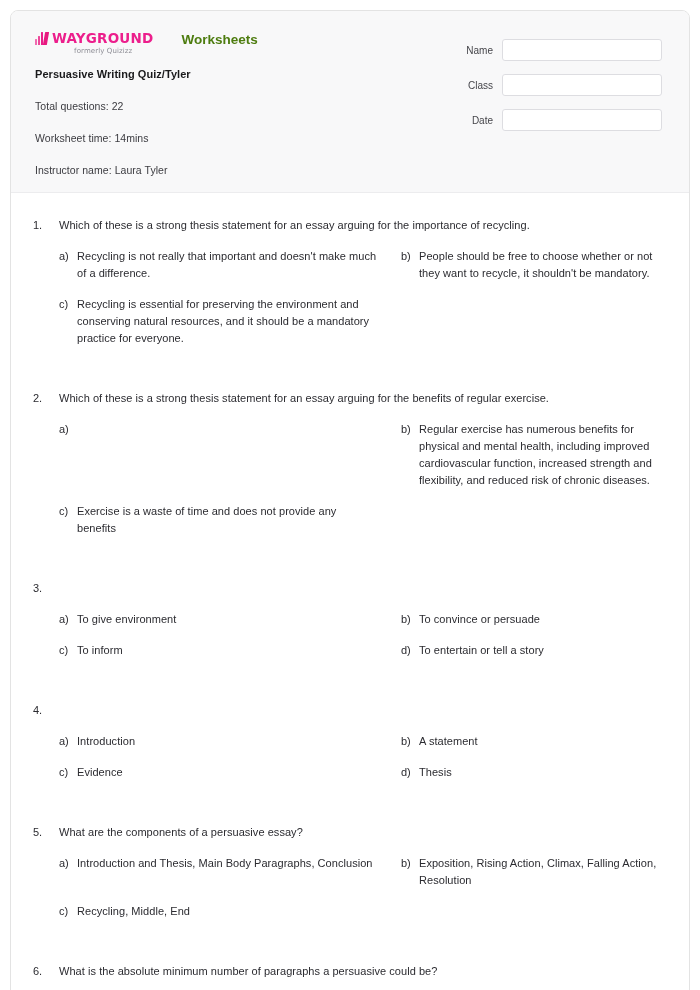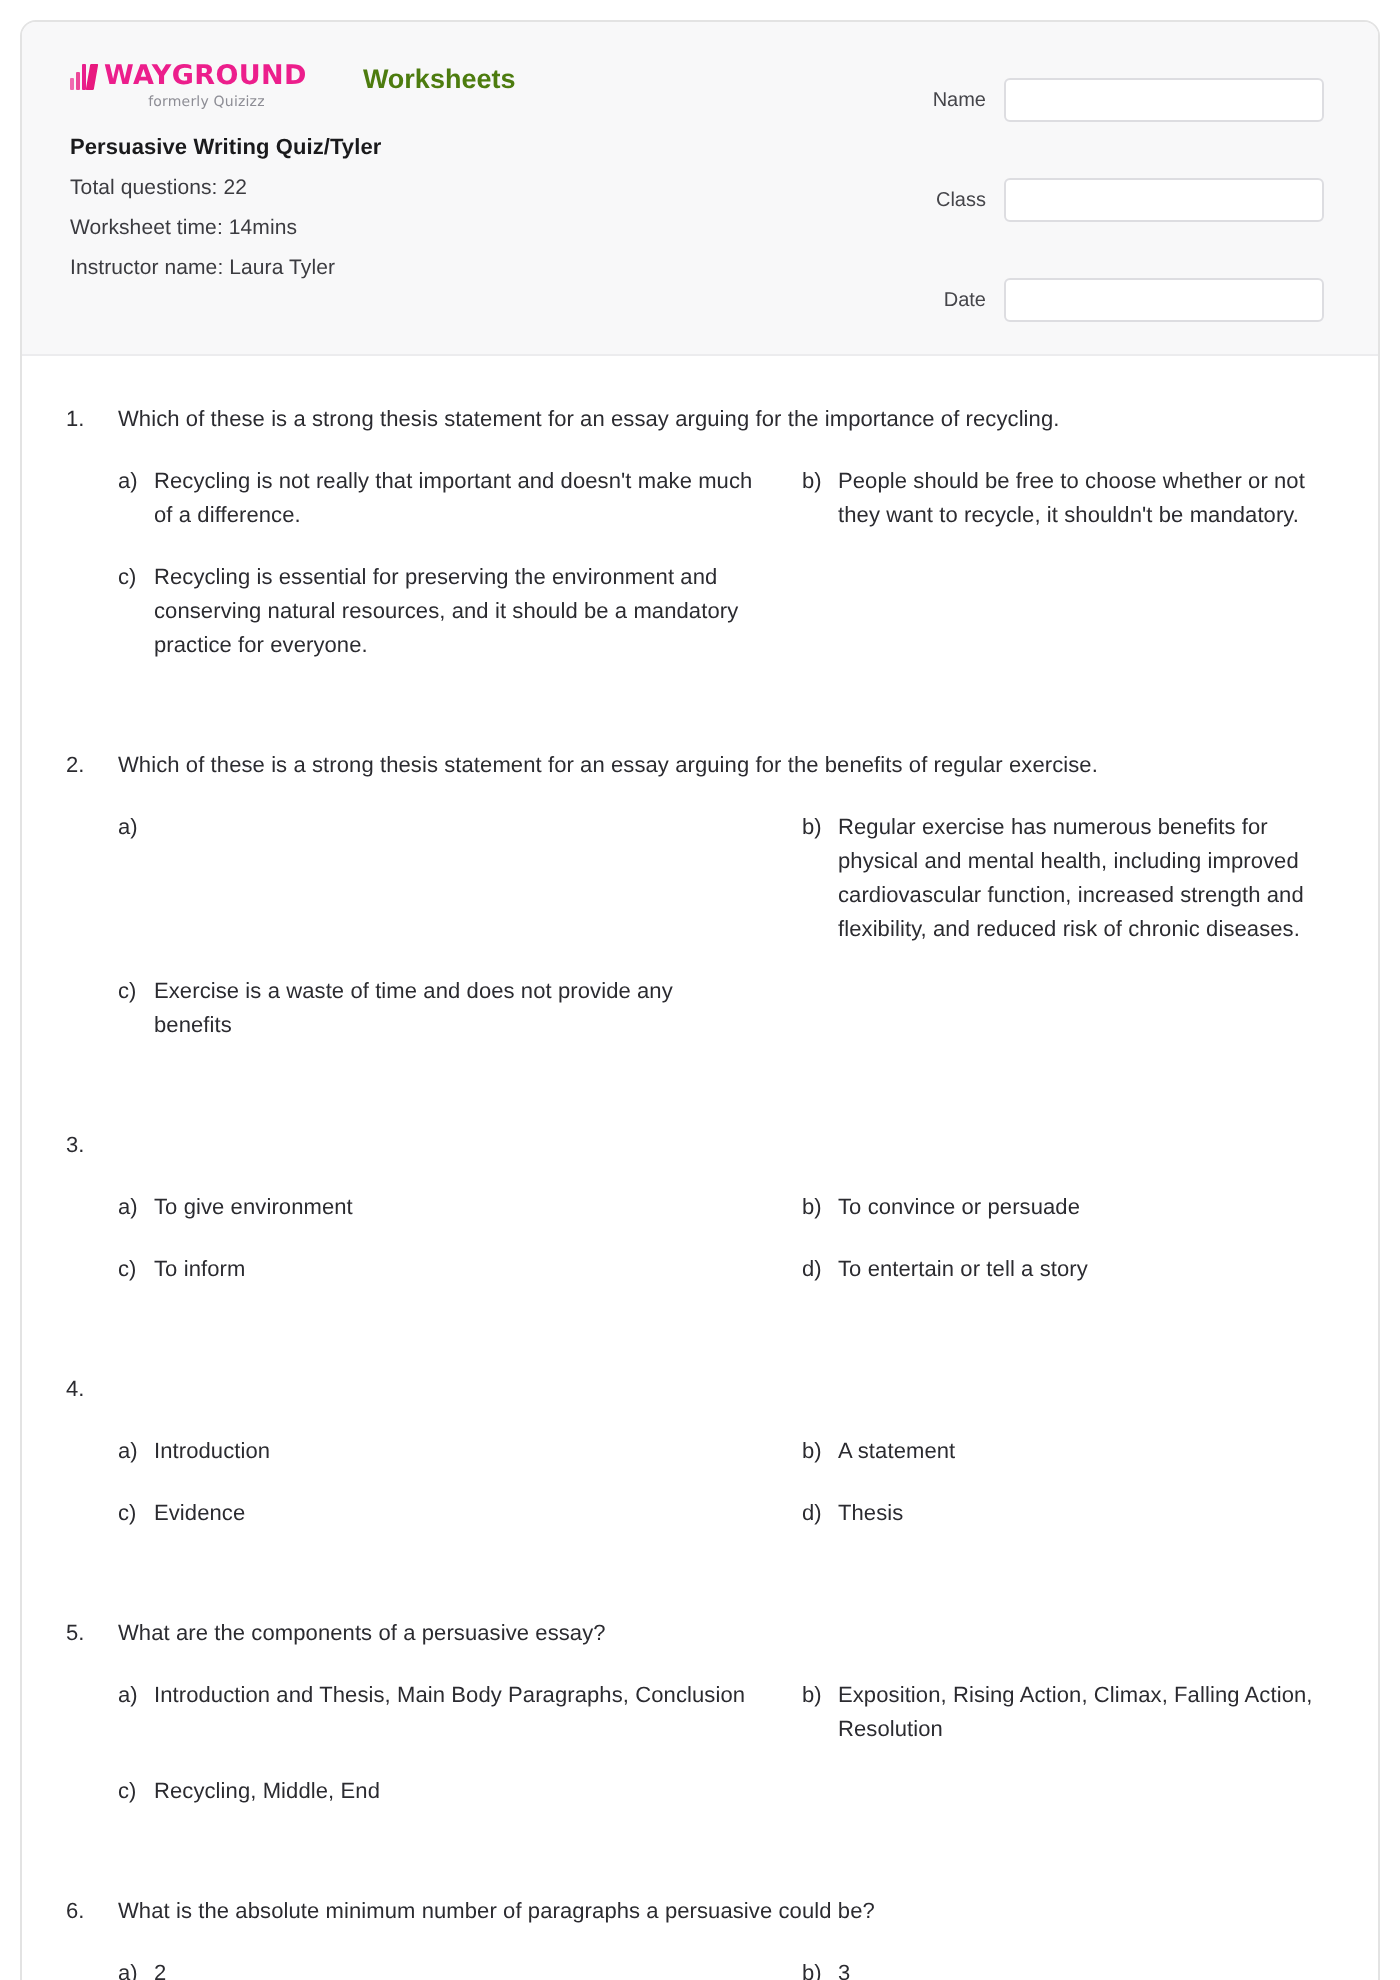--- a/index.html
+++ b/index.html
@@ -94,29 +94,29 @@
     font-size: 11px;
     font-weight: bold;
     color: #1a1a1c;
     margin-top: 13px;
     letter-spacing: .05px;
   }
 
   .meta-line {
     font-size: 10.5px;
     color: #3b3b40;
-    margin-top: 8px;
+    margin-top: 20px;
     letter-spacing: .05px;
   }
 
   
   .header-fields {
     display: flex;
     flex-direction: column;
-    gap: 28px;
+    gap: 13px;
     padding-top: 10px;
     padding-right: 3px;
   }
 
   .field-row {
     display: flex;
     align-items: center;
     justify-content: flex-end;
     gap: 9px;
   }

